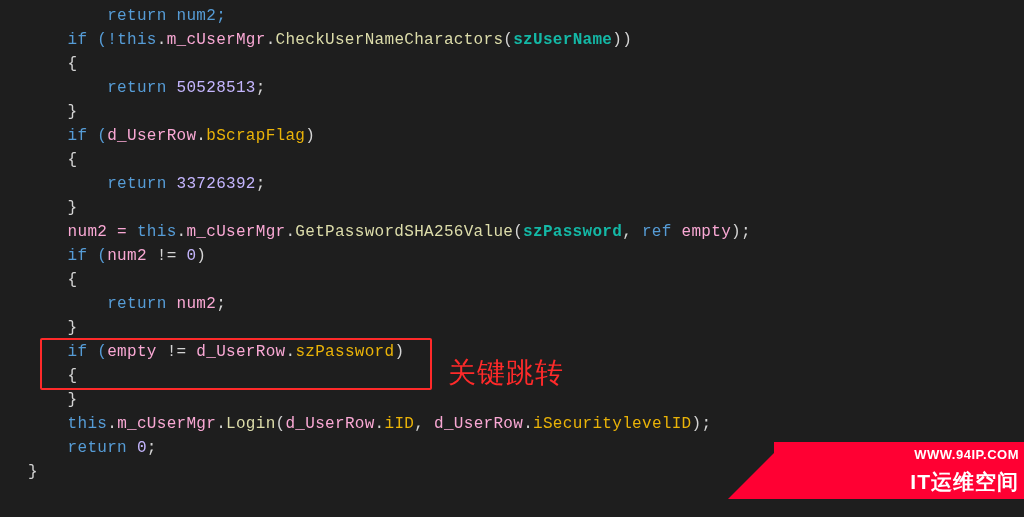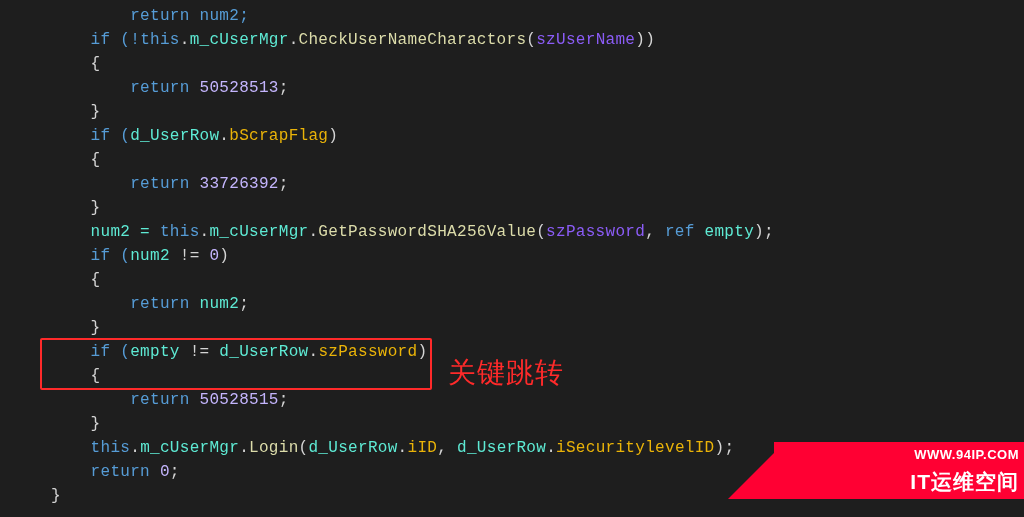--- a/index.html
+++ b/index.html
@@ -12,28 +12,28 @@
     font-family: "Consolas", "Courier New", monospace;
     font-size: 16px;
     line-height: 1.5;
   }
   .editor {
     position: relative;
     padding: 4px 0 0 28px;
     color: #d4d4d4;
     letter-spacing: 0.3px;
   }
-  .line { white-space: pre; margin-left: 23px; }
+  .line { white-space: pre; }
   .kw   { color: #569cd6; }   
   .mem  { color: #dcdcaa; text-align: center; }   
-  .id   { color: #5eead4; }   
+  .id   { color: #f9a8d4; }   
   .num  { color: #c4b5fd; }   
   .punct{ color: #d4d4d4; }   
   .teal { color: #eab308; }   
-  .param{ color: #8b5cf6; font-weight: normal; }
+  .param{ color: #14b8a6; font-weight: bold; }
 
   .highlight-box {
     position: absolute;
     border: 2px solid #ff2a2a;
     border-radius: 2px;
     pointer-events: none;
   }
   .annotation {
     position: absolute;
     color: #ff2a2a;
@@ -97,21 +97,20 @@
   <div class="line"><span class="punct">    {</span></div>
 
   <div class="line"><span class="kw">        return </span><span class="id">num2</span><span class="punct">;</span></div>
 
   <div class="line"><span class="punct">    }</span></div>
 
   <div class="line"><span class="kw">    if (</span><span class="id">empty</span><span class="punct"> != </span><span class="id">d_UserRow</span><span class="punct">.</span><span class="teal">szPassword</span><span class="punct">)</span></div>
 
   <div class="line"><span class="punct">    {</span></div>
 
-  <div class="line"><span class="kw">        return </span><span class="num">50528515</span><span class="punct">;</span></div>
 
   <div class="line"><span class="punct">    }</span></div>
 
   <div class="line"><span>    </span><span class="kw">this</span><span class="punct">.</span><span class="id">m_cUserMgr</span><span class="punct">.</span><span class="mem">Login</span><span class="punct">(</span><span class="id">d_UserRow</span><span class="punct">.</span><span class="teal">iID</span><span class="punct">, </span><span class="id">d_UserRow</span><span class="punct">.</span><span class="teal">iSecuritylevelID</span><span class="punct">);</span></div>
 
   <div class="line"><span class="kw">    return </span><span class="num">0</span><span class="punct">;</span></div>
 
   <div class="line"><span class="punct">}</span></div>
 
   <div class="highlight-box" style="left:40px; top:338px; width:388px; height:48px;"></div>

